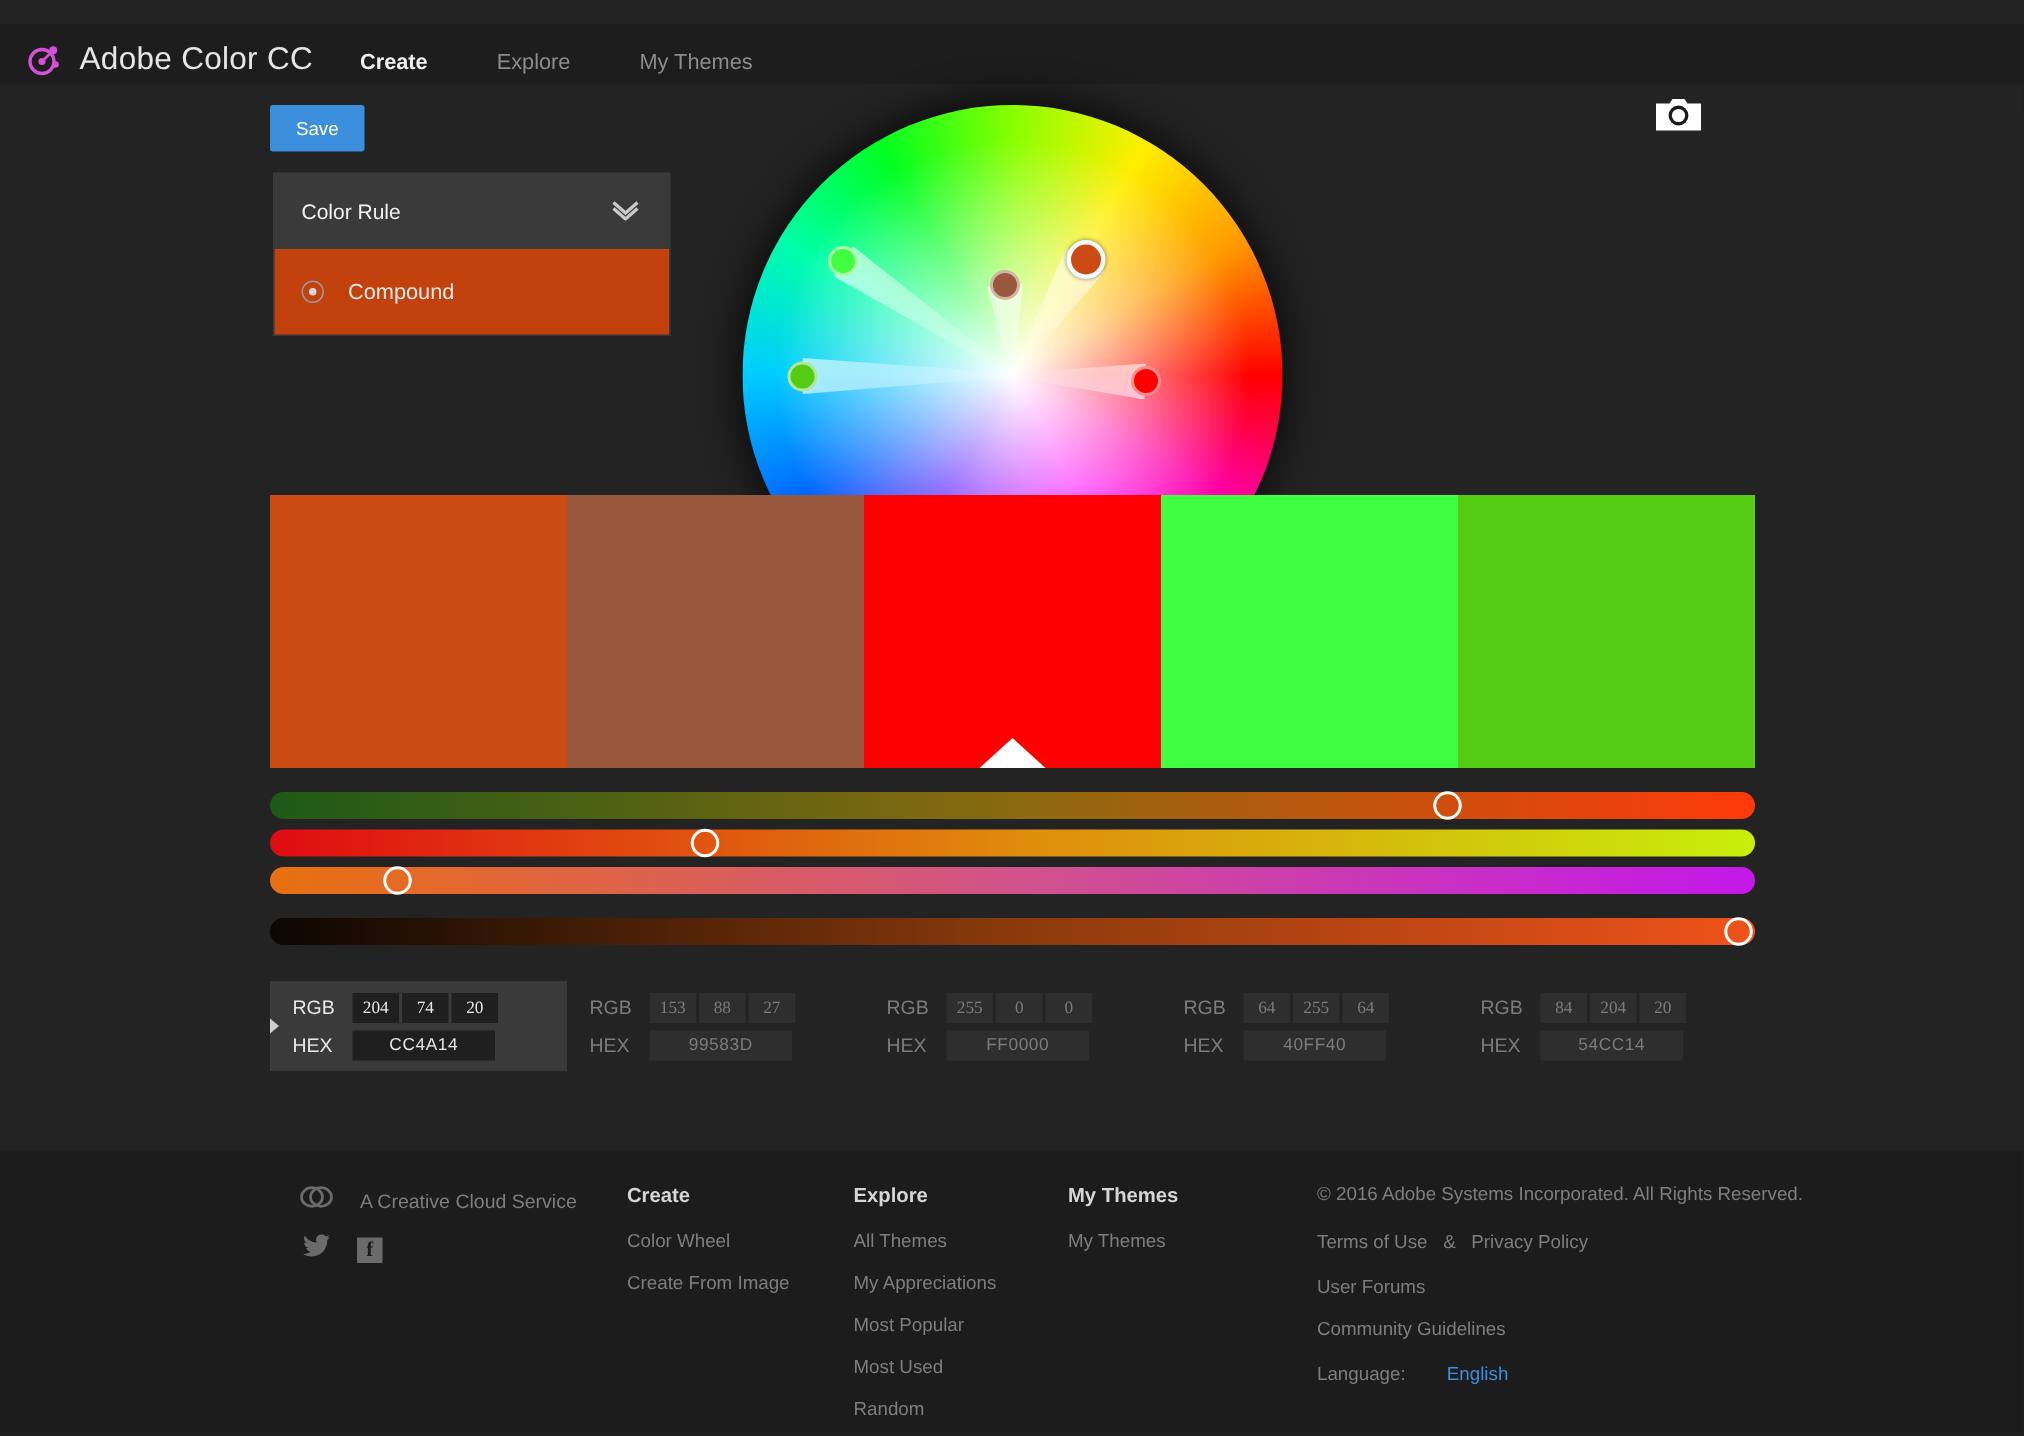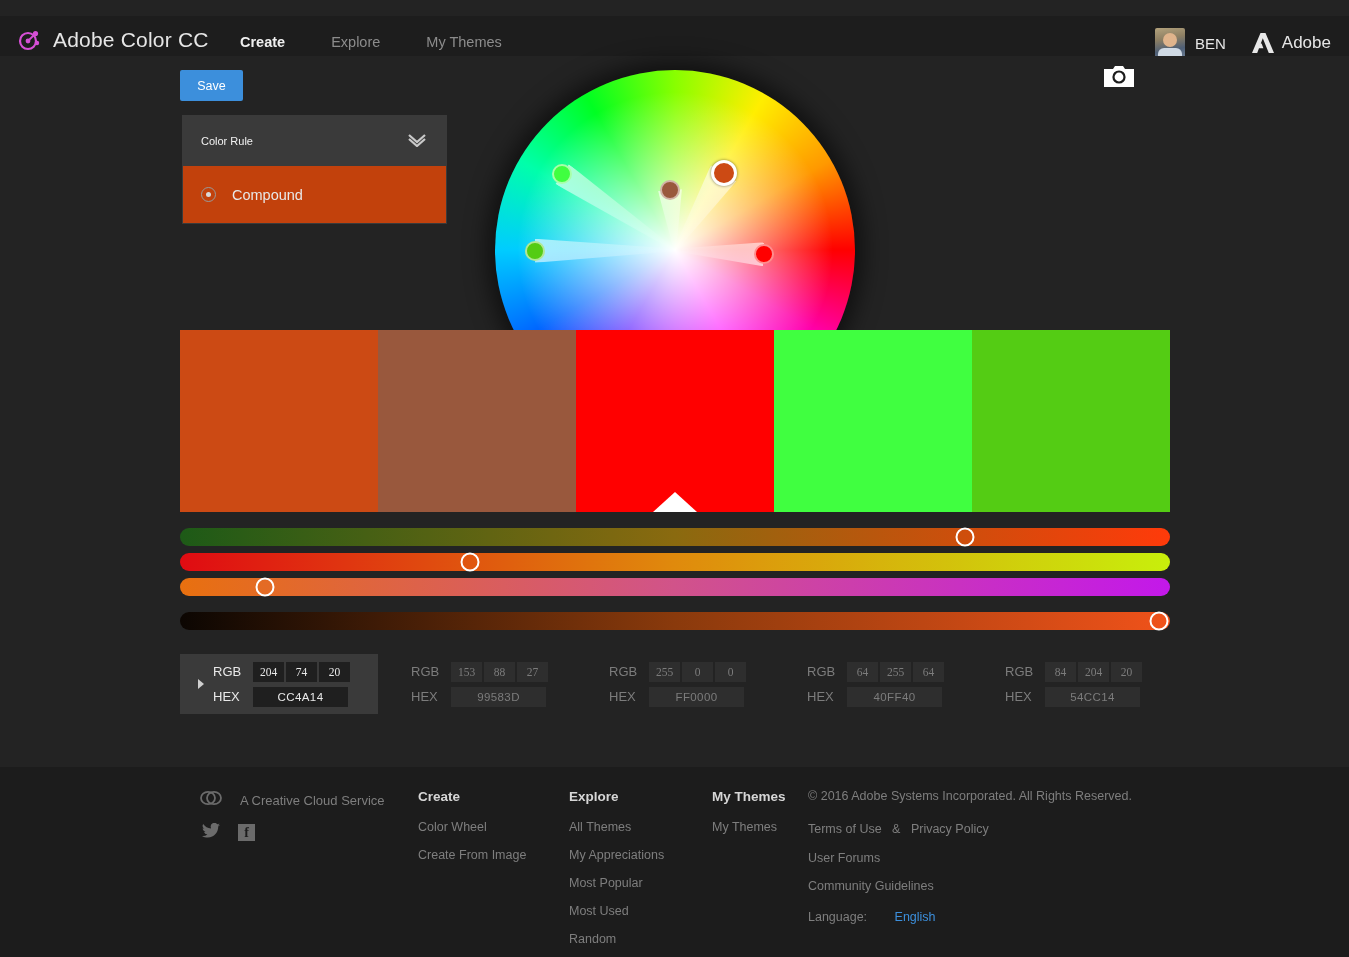--- a/index.html
+++ b/index.html
@@ -60,21 +60,21 @@
 
   
   .rule-panel {
     position:absolute; left:182px; top:115px; width:265px;
     background:#2b2b2b; border:1px solid #3a3a3a;
   }
   .rule-head {
     height:50px; background:#3a3a3a; display:flex; align-items:center;
     padding:0 18px; cursor:pointer; justify-content:space-between;
   }
-  .rule-head-label { color:#f2f2f2; font-size:11px; }
+  .rule-head-label { color:#f2f2f2; font-size:14px; }
   .chev { color:#c9c9c9; font-size:15px; line-height:1; }
   .rule-body { height:57px; display:flex; align-items:center; padding:0 18px; background:#c2410c; }
   .radio {
     width:15px; height:15px; border-radius:50%; border:1px solid #9a9a9a;
     display:flex; align-items:center; justify-content:center; margin-right:16px;
   }
   .radio i { width:5px; height:5px; border-radius:50%; background:#d8d8d8; display:block; }
   .rule-opt-label { color:#e8e8e8; font-size:14.5px; }
 
   
@@ -111,21 +111,21 @@
   .slider { position:relative; height:18px; border-radius:9px; margin-bottom:7px; }
   .slider.gap { margin-top:16px; }
   .knob {
     position:absolute; top:50%; transform:translate(-50%,-50%);
     width:19px; height:19px; border-radius:50%; border:2px solid #fff;
     background:transparent; cursor:pointer;
   }
 
   
   .values { position:absolute; left:180px; top:654px; width:990px; height:60px; display:flex; }
-  .vcell { flex:1; display:flex; align-items:center; padding-left:18px; }
+  .vcell { flex:1; display:flex; align-items:center; }
   .vcell.active { background:#3a3a3a; }
   .expander {
     width:0;height:0;border-top:5px solid transparent;border-bottom:5px solid transparent;
     border-left:6px solid #cfcfcf; margin-right:9px; cursor:pointer;
   }
   .expander.ghost { border-left-color:transparent; }
   .vrows { display:flex; flex-direction:column; gap:5px; }
   .vrow { display:flex; align-items:center; }
   .vlabel { width:40px; font-size:13px; }
   .vlabel.on { color:#e9e9e9; } .vlabel.off { color:#7c7c7c; }
@@ -169,32 +169,20 @@
     </span>
     <span class="brand-title">Adobe Color CC</span>
   </div>
 
   <div class="nav">
     <span class="nav-item active">Create</span>
     <span class="nav-item">Explore</span>
     <span class="nav-item">My Themes</span>
   </div>
 
-  <div class="user-area">
-    <span class="avatar"></span>
-    <span class="user-name">BEN</span>
-    <span class="adobe-brand">
-      <span class="adobe-mark">
-        <svg width="22" height="20" viewBox="0 0 22 20">
-          <path d="M8.5 0 L0 20 H5.2 L7 15.2 H11.4 L9.6 10.6 H8.8 L10.8 5.2 L16.8 20 H22 L13.5 0 Z" fill="#e8e8e8"></path>
-        </svg>
-      </span>
-      <span class="adobe-word">Adobe</span>
-    </span>
-  </div>
 </div>
 
 <div class="main"></div>
 
 <button class="save-btn">Save</button>
 
 <div class="camera-btn">
   <svg width="30" height="23" viewBox="0 0 30 23">
     <path d="M0 4 H9 L11 1 H19 L21 4 H30 V22 H0 Z" fill="#ffffff"></path>
     <circle cx="15" cy="12" r="6.6" fill="#1c1c1c"></circle>
@@ -374,21 +362,21 @@
     <span class="f-link">Most Popular</span>
     <span class="f-link">Most Used</span>
     <span class="f-link">Random</span>
   </div>
 
   <div class="f-col" style="left:712px; top:22px;">
     <div class="f-head">My Themes</div>
     <span class="f-link">My Themes</span>
   </div>
 
-  <div class="f-col" style="left:808px; top:22px;">
+  <div class="f-col" style="left:878px; top:22px;">
     <div class="f-txt" style="margin-bottom:16px;">© 2016 Adobe Systems Incorporated. All Rights Reserved.</div>
     <div style="margin-bottom:14px;">
       <span class="f-link" style="display:inline; margin:0;">Terms of Use</span>
       <span class="f-txt" style="margin:0 6px;">&amp;</span>
       <span class="f-link" style="display:inline; margin:0;">Privacy Policy</span>
     </div>
     <span class="f-link">User Forums</span>
     <span class="f-link">Community Guidelines</span>
     <div>
       <span class="f-txt">Language:</span>

